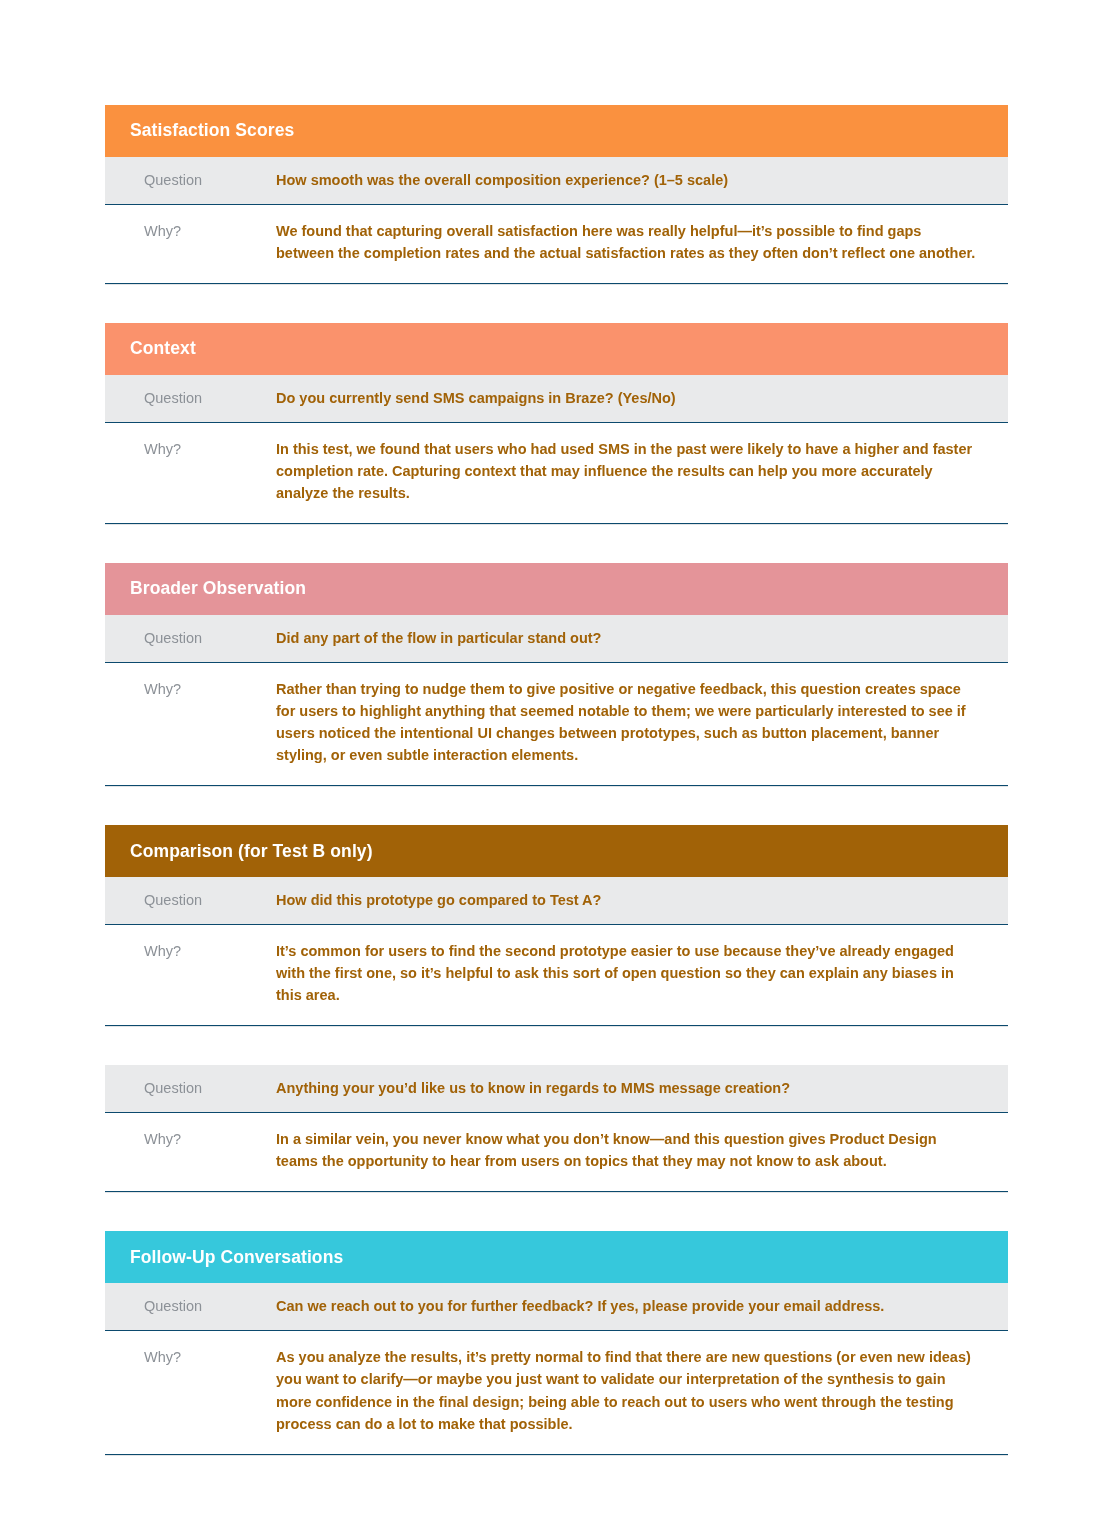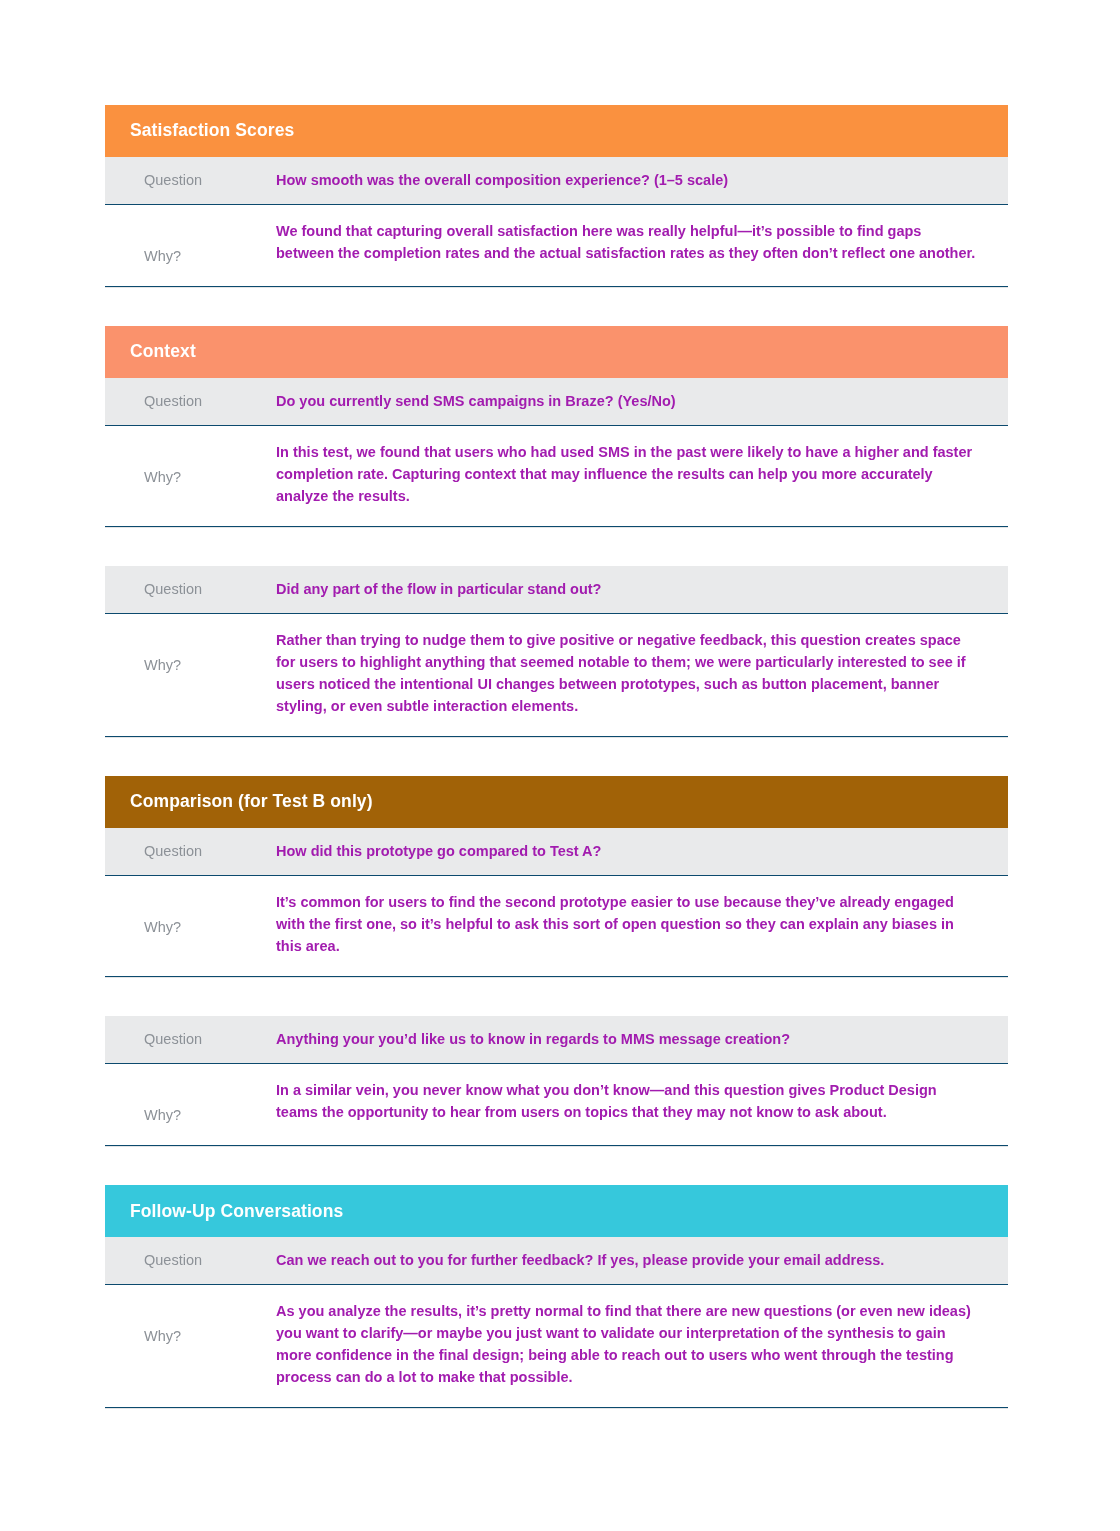--- a/index.html
+++ b/index.html
@@ -67,25 +67,25 @@
   }
 
   .row-label {
     width: 132px;
     flex: 0 0 132px;
     color: #8c9197;
     font-size: 14.5px;
     font-weight: normal;
     line-height: 1.45;
   }
-  .row-why .row-label { padding-top: 1px; margin-top: 25px; }
+  .row-why .row-label { padding-top: 1px; }
 
   .row-value {
     flex: 1 1 auto;
-    color: #a21caf;
+    color: #a16207;
     font-size: 14.5px;
     font-weight: bold;
     line-height: 1.45;
     max-width: 722px;
   }
   .row-question .row-value { line-height: 1.2; }
   .row-why .row-value { line-height: 1.52; }
 </style>
 </head>
 <body>
@@ -112,20 +112,23 @@
         <div class="row row-question">
           <span class="row-label">Question</span>
           <span class="row-value">Do you currently send SMS campaigns in Braze? (Yes/No)</span>
         </div>
         <div class="row row-why">
           <span class="row-label">Why?</span>
           <span class="row-value">In this test, we found that users who had used SMS in the past were likely to have a higher and faster completion rate. Capturing context that may influence the results can help you more accurately analyze the results.</span>
         </div>
       </div>
       <div class="card">
+        <div class="card-header" style="background: rgb(228, 148, 153);">
+          <span class="card-header-title">Broader Observation</span>
+        </div>
         <div class="row row-question">
           <span class="row-label">Question</span>
           <span class="row-value">Did any part of the flow in particular stand out?</span>
         </div>
         <div class="row row-why">
           <span class="row-label">Why?</span>
           <span class="row-value">Rather than trying to nudge them to give positive or negative feedback, this question creates space for users to highlight anything that seemed notable to them; we were particularly interested to see if users noticed the intentional UI changes between prototypes, such as button placement, banner styling, or even subtle interaction elements.</span>
         </div>
       </div>
       <div class="card">

